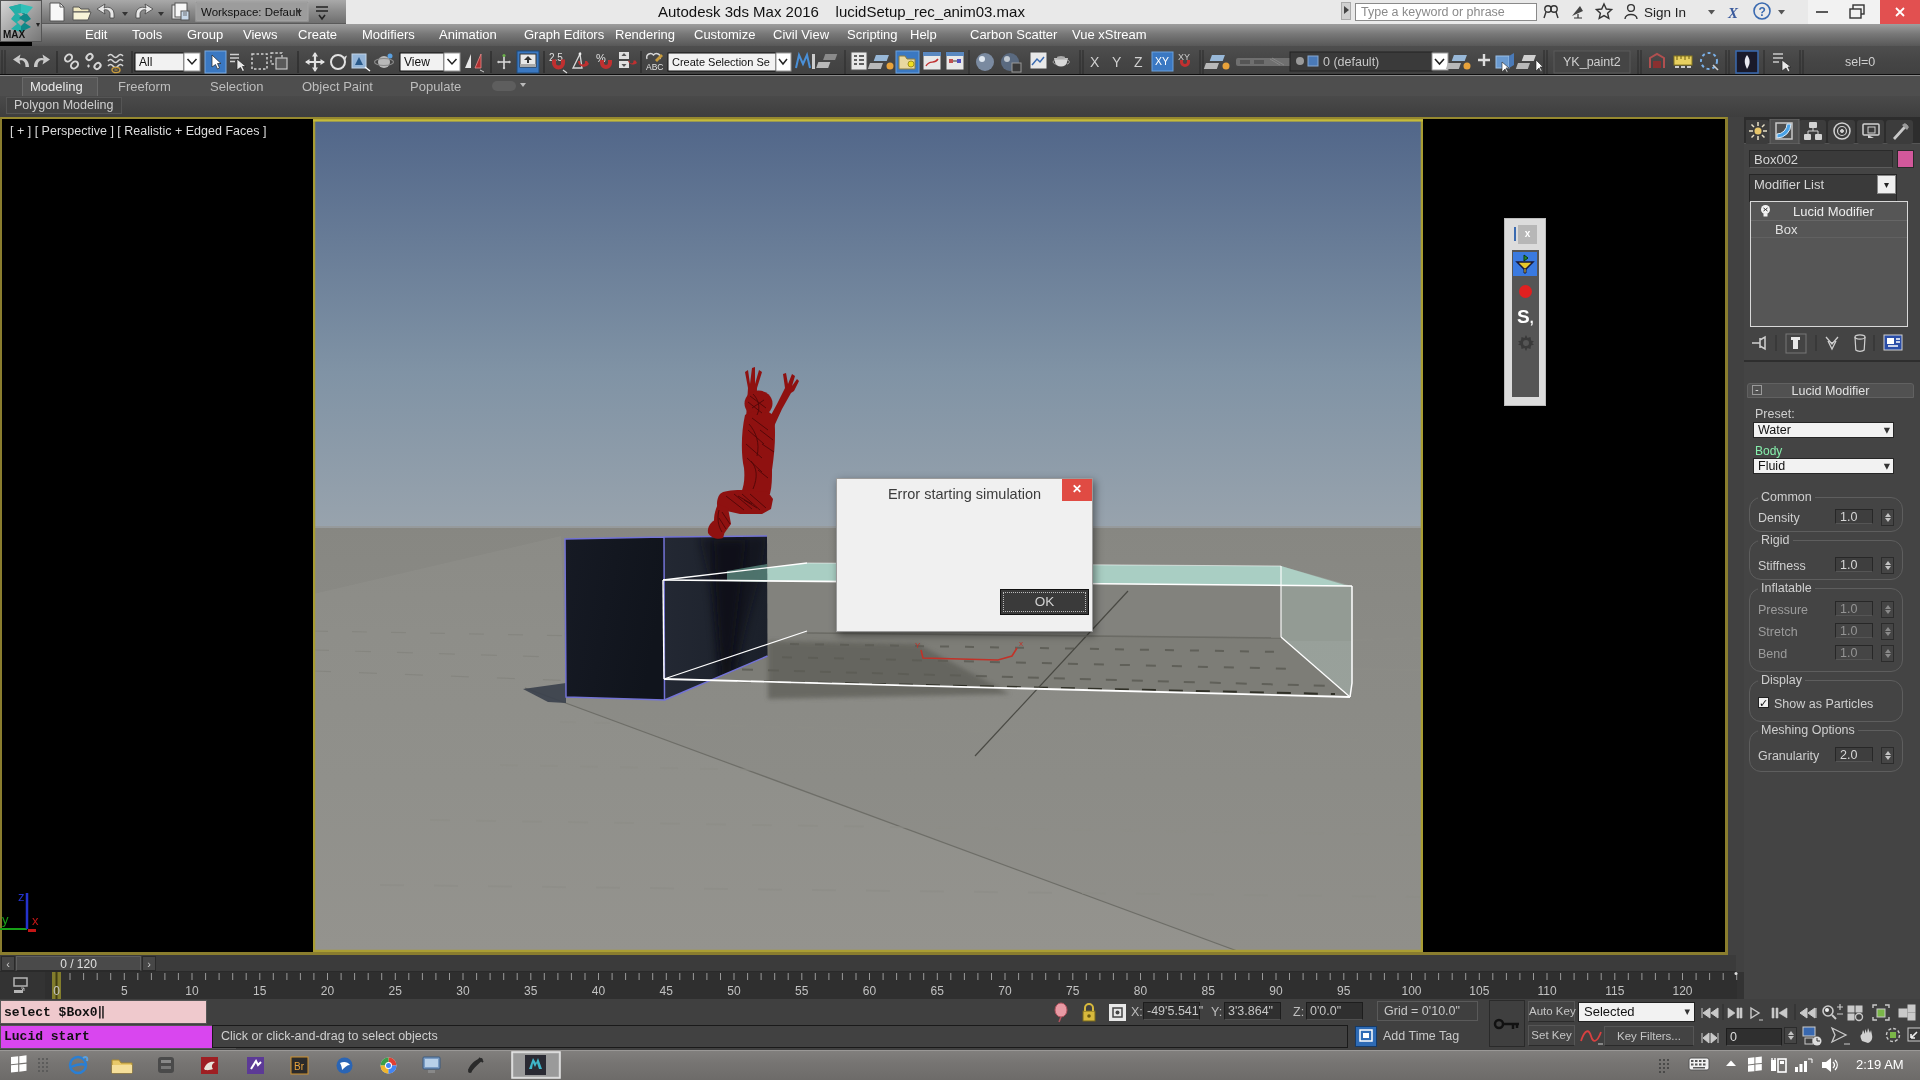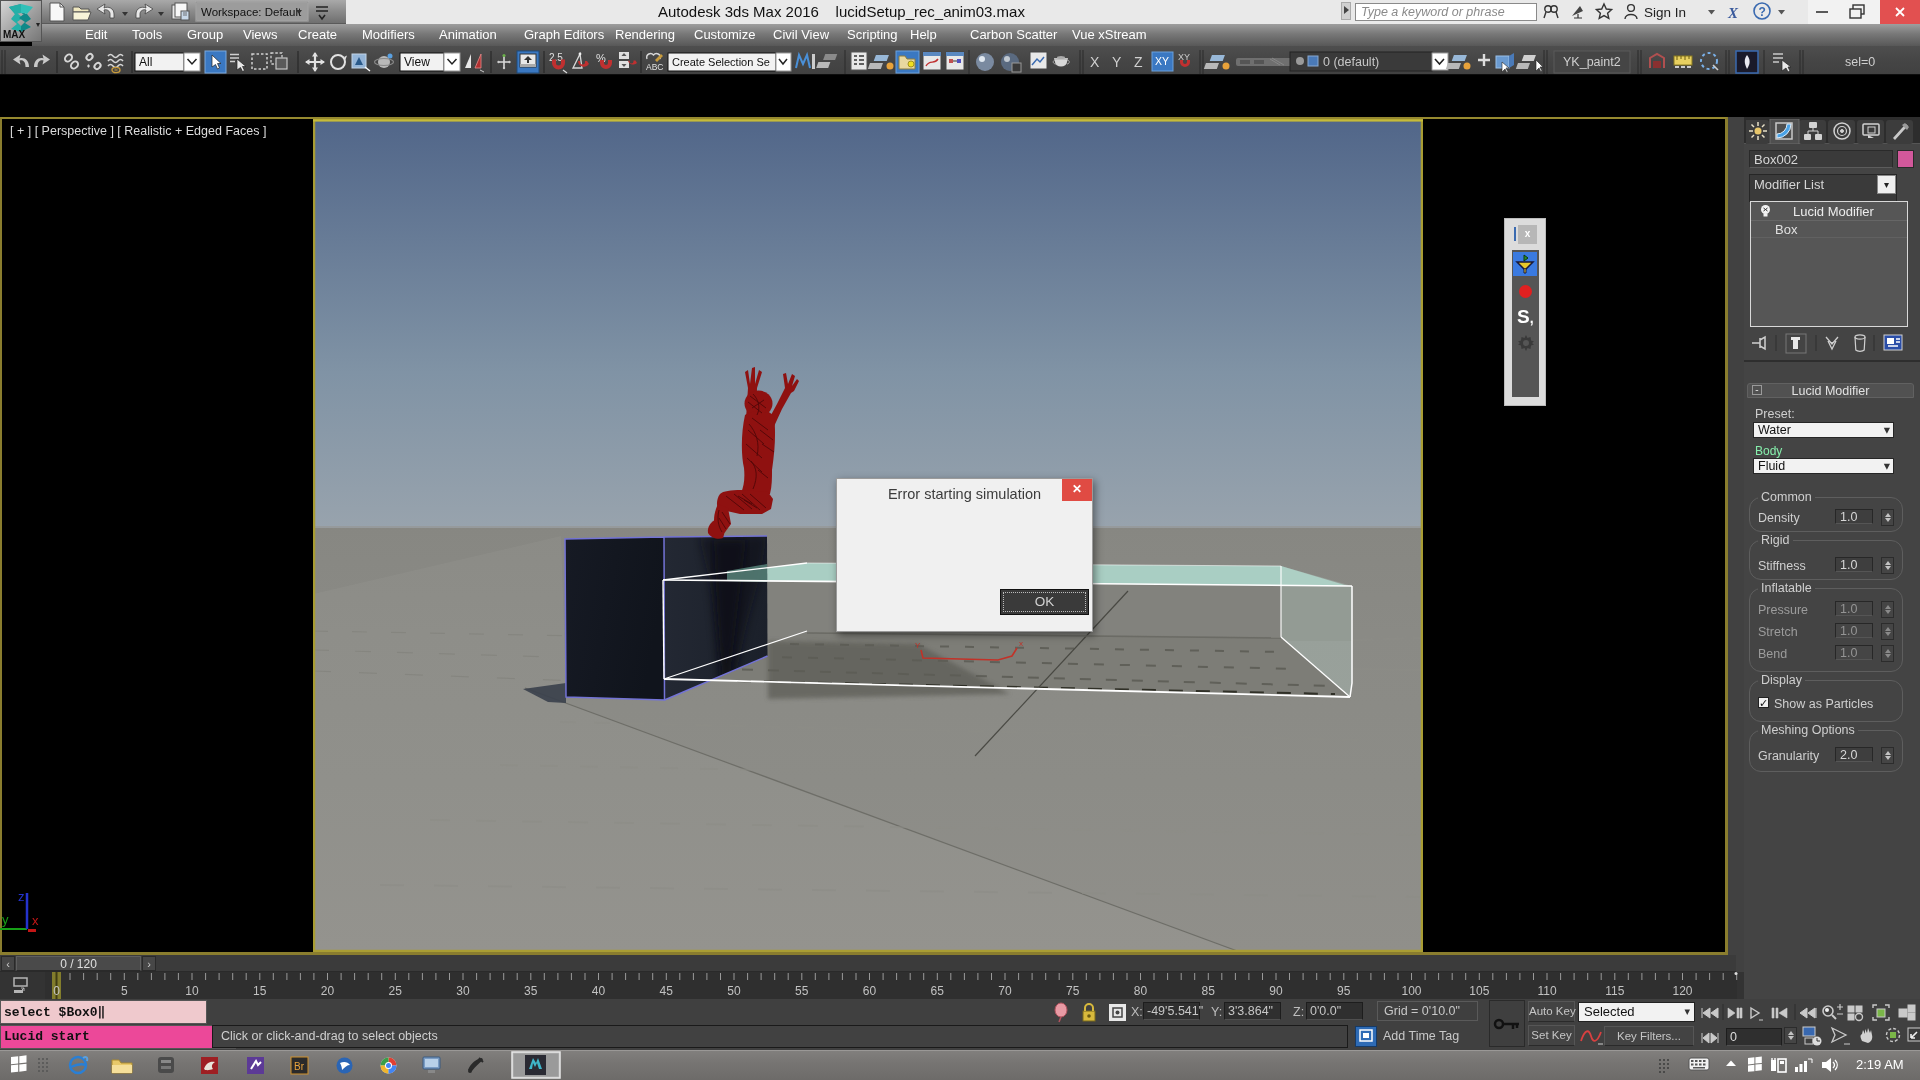--- a/index.html
+++ b/index.html
@@ -96,21 +96,21 @@
       <path d="M8,6 L14,13 L10,18 L16,23 L10,28 L20,31 L20,25 L16,21 L22,17 L16,12 L20,12 L20,3 Z" fill="#25b0a8"></path>
       <path d="M20,12 L26,13 L30,18 L24,22 L30,26 L20,31 L20,25 L24,21 L18,17 L24,12 Z" fill="#108888"></path>
       <path d="M35,22 l4,0 l-2,4 Z" fill="#222"></path>
     </svg>
     <span class="mx">MAX</span>
   </div>
   <div class="abs" id="title-text">Autodesk 3ds Max 2016&nbsp;&nbsp;&nbsp;&nbsp;lucidSetup_rec_anim03.max</div>
   <div class="abs" style="left:1341px;top:2px;width:10px;height:18px;background:#d0d0d0;border:1px solid #aaa">
       <span style="position:absolute;left:2px;top:3px;border-left:5px solid #444;border-top:4px solid transparent;border-bottom:4px solid transparent"></span>
     </div>
-  <div class="abs" style="left:1355px;top:3px;width:182px;height:18px;background:#fff;border:1px solid #8a8a8a;color:#8a8a8a;font-size:12.5px;font-style:italic;padding:1px 5px">Type a keyword or phrase</div>
+  <div class="abs" style="left:1355px;top:3px;width:182px;height:18px;background:#fff;border:1px solid #8a8a8a;color:#8a8a8a;font-size:12.5px;padding:1px 5px">Type a keyword or phrase</div>
   <svg class="abs" style="left:1540px;top:2px" width="260" height="20" viewBox="0 0 260 20">
     <g fill="none" stroke="#333" stroke-width="1.4">
       <g transform="translate(4,2)">
           <circle cx="4" cy="5" r="3.2"></circle>
           <circle cx="10" cy="5" r="3.2"></circle>
           <path d="M2,8 L0,14 M12,8 L14,14"></path>
         </g>
       <g transform="translate(30,2)">
           <path d="M2,12 L10,2 L13,7 Z" fill="#444" stroke="none"></path>
           <path d="M4,14 l8,0 M8,10 l0,4" stroke-width="1.2"></path>
@@ -420,20 +420,34 @@
       <line x1="1764" y1="4" x2="1764" y2="28" stroke="#2a2a2a"></line>
       <g transform="translate(1772,6)">
           <path d="M1,2 h10 M1,6 h10 M1,10 h6" stroke="#c9c9c9" stroke-width="1.6"></path>
           <path d="M10,8 L10,19 L14,16 L16,20 L18,19 L16,15 L19,15 Z" fill="#e8e8e8" stroke="#222" stroke-width="0.7"></path>
         </g>
       <line x1="1800" y1="4" x2="1800" y2="28" stroke="#2a2a2a"></line>
         <line x1="1803" y1="4" x2="1803" y2="28" stroke="#2a2a2a"></line>
       <text x="1845" y="20" font-size="12.5" fill="#cfcfcf">sel=0</text>
     </svg>
   </div>
+  <div class="abs" id="ribbontabs">
+    <div class="abs" style="left:22px;top:1px;width:76px;height:20px;background:#565656;border:1px solid #6a6a6a;border-bottom:none"></div>
+    <span style="left:30px;color:#e8e8e8">Modeling</span>
+      <span style="left:118px">Freeform</span>
+    <span style="left:210px">Selection</span>
+      <span style="left:302px">Object Paint</span>
+    <span style="left:410px">Populate</span>
+      <span class="abs" style="left:492px;top:5px;width:24px;height:10px;background:#5e5e5e;border-radius:5px"></span>
+      <span class="abs" style="left:520px;top:7px;border-top:4px solid #bbb;border-left:3.5px solid transparent;border-right:3.5px solid transparent"></span>
+  </div>
+  <div class="abs" id="ribbonpanel">
+      <div class="abs" style="left:6px;top:1px;width:116px;height:17px;background:#424242;border:1px solid #555"></div>
+      <span style="position:absolute;left:14px;top:2px;font-size:12.5px;color:#cfcfcf">Polygon Modeling</span>
+    </div>
   <div class="abs" id="vpcanvas">
     <div class="abs" id="vplabel">[ + ] [ Perspective ] [ Realistic + Edged Faces ]</div>
     <svg class="abs" id="scene" viewBox="313 119 1110 833">
       <defs>
         <linearGradient id="sky" x1="0" y1="0" x2="0" y2="1">
           <stop offset="0" stop-color="#516689"></stop>
           <stop offset="0.62" stop-color="#8093a5"></stop>
           <stop offset="1" stop-color="#98a3ad"></stop>
         </linearGradient>
         <linearGradient id="gnd" x1="0" y1="0" x2="0" y2="1">
@@ -872,21 +886,21 @@
       <g transform="translate(14,6)">
           <rect x="0" y="0" width="13" height="8" fill="none" stroke="#b5b5b5" stroke-width="1.5"></rect>
           <rect x="0" y="12" width="9" height="3" fill="#b5b5b5"></rect>
           <path d="M10,10 L6,14 M10,10 L10,13 M10,10 L7,10" stroke="#b5b5b5"></path>
         </g>
       <circle cx="1736" cy="1.5" r="1.5" fill="#ddd"></circle>
     </svg>
   </div>
   <div class="abs" id="statusbar">
     <div class="abs" style="left:0;top:1px;width:207px;height:24px;background:#efc9cd;border:1px solid #555;color:#111;font-family:'Liberation Mono',monospace;font-size:13px;font-weight:bold;padding:3px 3px;white-space:nowrap;overflow:hidden">select $Box0‖</div>
-    <div class="abs" style="left:0;top:26px;width:236px;height:24px;background:#ec4899;border:1px solid #555;color:#111;font-family:'Liberation Mono',monospace;font-size:13px;font-weight:bold;padding:3px 3px">Lucid start</div>
+    <div class="abs" style="left:0;top:26px;width:236px;height:24px;background:#d946ef;border:1px solid #555;color:#111;font-family:'Liberation Mono',monospace;font-size:13px;font-weight:bold;padding:3px 3px">Lucid start</div>
     <div class="abs" style="left:212px;top:26px;width:1136px;height:23px;background:#414141;border:1px solid #1a1a1a;color:#cfcfcf;font-size:12.5px;padding:3px 8px">Click or click-and-drag to select objects</div>
 
     <svg class="abs" style="left:1053px;top:3px" width="75" height="22" viewBox="0 0 75 22">
       <ellipse cx="8" cy="8" rx="6" ry="7" fill="#e89aa4" stroke="#b3525e"></ellipse>
         <path d="M8,15 L6,20" stroke="#b3525e" stroke-width="1.5"></path>
       <g transform="translate(30,3)">
           <rect x="0" y="6" width="12" height="10" fill="#d8b93c" stroke="#7a6a1c"></rect>
           <path d="M2,6 V3 a4 4 0 0 1 8,0 V6" fill="none" stroke="#d8b93c" stroke-width="2"></path>
           <circle cx="6" cy="11" r="1.8" fill="#6a5a10"></circle>
         </g>

